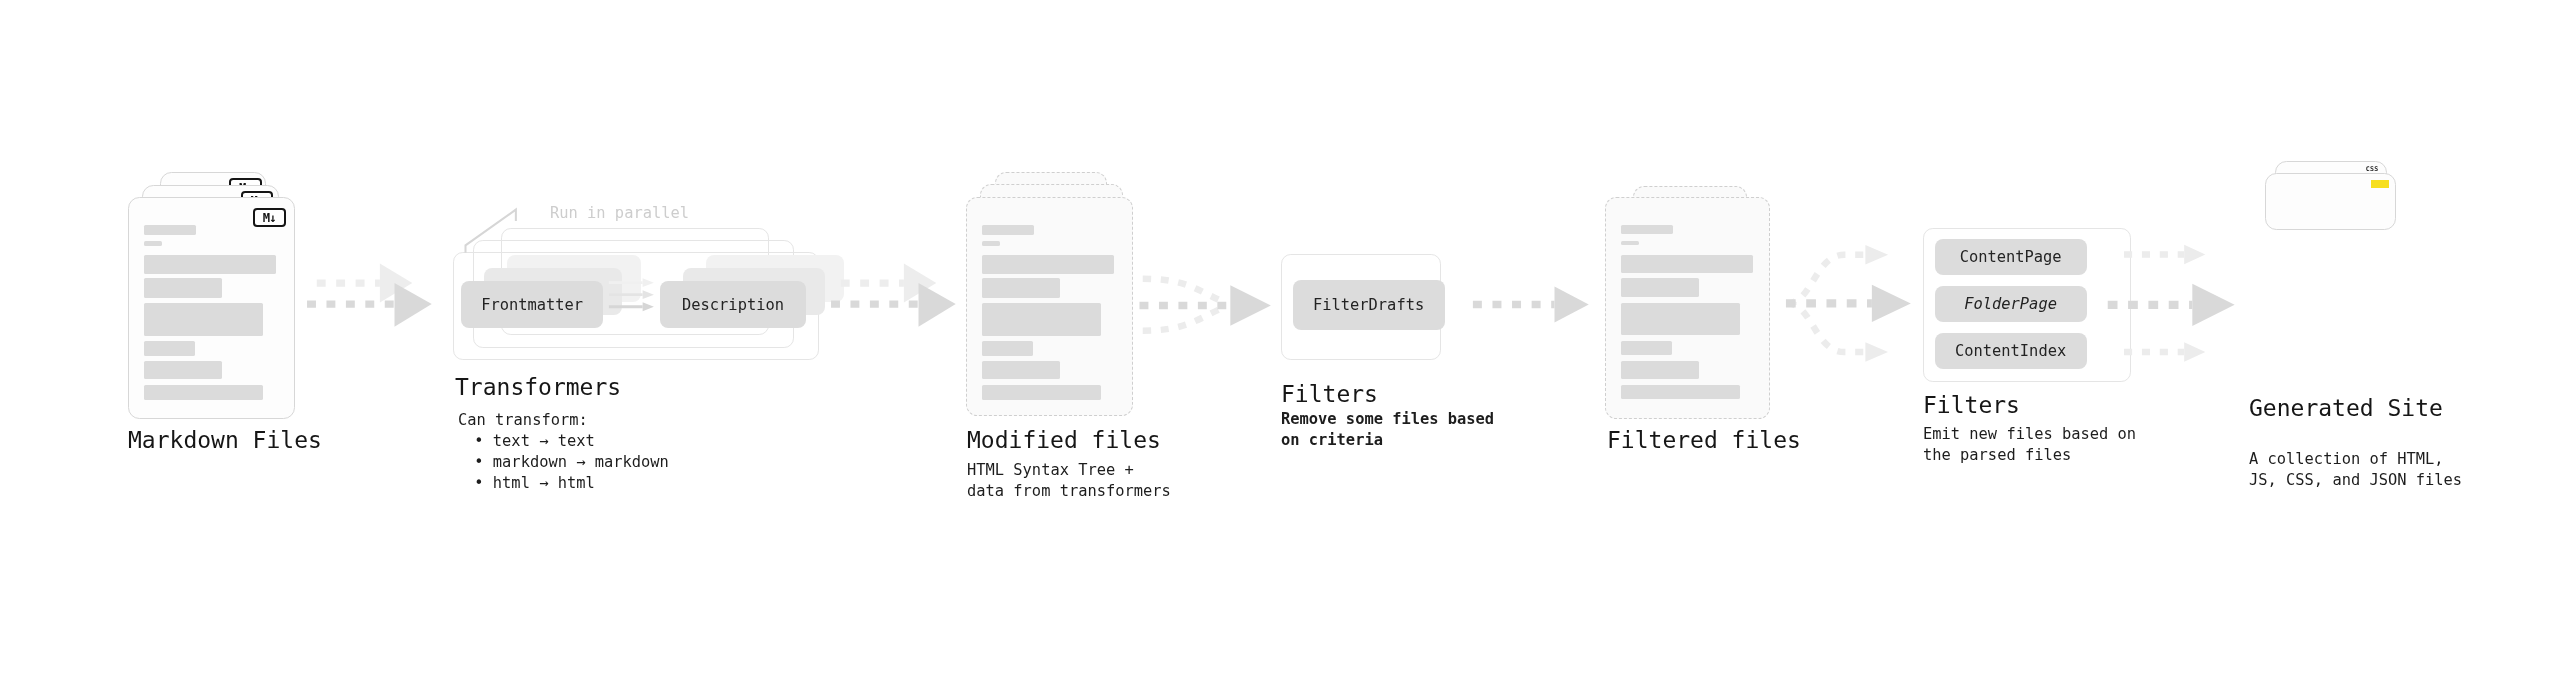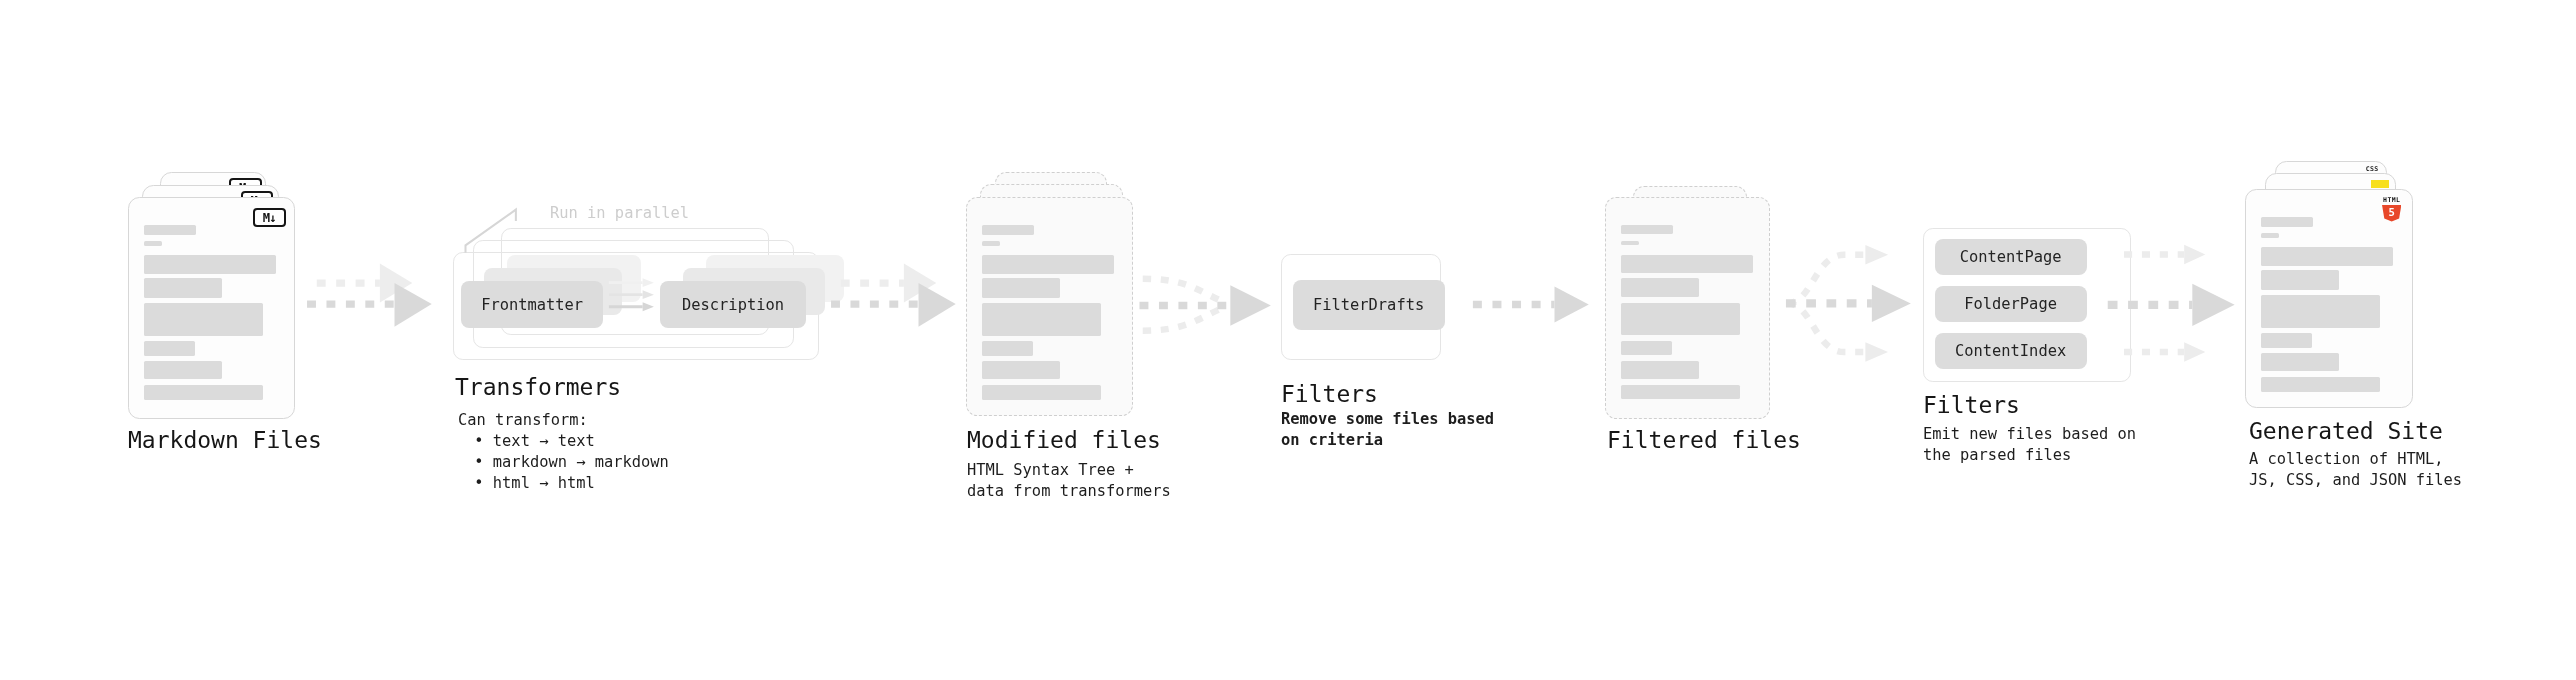--- a/index.html
+++ b/index.html
@@ -177,21 +177,21 @@
   <path d="M 4 72 C 34 72 38 12 74 12 L 100 12" fill="none" stroke="#ececec" stroke-width="8" stroke-dasharray="10 12"></path>
   <polygon points="100,0 100,24 128,12" fill="#ececec"></polygon>
   <path d="M 4 72 C 34 72 38 132 74 132 L 100 132" fill="none" stroke="#ececec" stroke-width="8" stroke-dasharray="10 12"></path>
   <polygon points="100,120 100,144 128,132" fill="#ececec"></polygon>
   <line x1="2" y1="72" x2="108" y2="72" stroke="#d9d9d9" stroke-width="10" stroke-dasharray="12 13"></line>
   <polygon points="108,49 108,95 156,72" fill="#d9d9d9"></polygon>
 </svg>
 
 <div class="obox" style="left:1923px;top:228px;width:208px;height:154px;">
   <div class="chip" style="left:10.6px;top:9.8px;width:152px;height:36px;">ContentPage</div>
-  <div class="chip" style="left:10.6px;top:57px;width:152px;height:36px;">FolderPage</div>
+  <div class="chip" style="left:10.6px;top:57px;width:152px;height:36px;font-style:italic;">FolderPage</div>
   <div class="chip" style="left:10.6px;top:104px;width:152px;height:36px;">ContentIndex</div>
 </div>
 <div class="stage-label" style="left:1923px;top:392px;">Filters</div>
 <div class="stage-desc" style="left:1923px;top:424px;">
   <div>Emit new files based on</div>
   <div>the parsed files</div>
 </div>
 
 <svg class="abs" style="left:2106px;top:243px;" width="132" height="122" viewBox="0 0 162 150">
   <line x1="22" y1="14" x2="96" y2="14" stroke="#ececec" stroke-width="8" stroke-dasharray="10 12"></line>
@@ -205,35 +205,19 @@
 <div class="abs" style="left:2245px;top:161px;width:172px;height:252px;padding-left:22px;">
   <div class="doc" style="left:30px;top:0;width:112px;height:57px;">
     <div class="css-badge" style="right:4.9px;top:4.1px;">
       <div class="t">CSS</div>
       <div class="u"></div>
     </div>
   </div>
   <div class="doc" style="left:19.5px;top:12.2px;width:131px;height:57px;">
     <div class="js-badge" style="right:5.7px;top:5.7px;"></div>
   </div>
-  <div class="doc" style="left:0;top:28px;width:168px;height:219px;">
-    <div class="html5" style="right:9.8px;top:6.5px;">
-      <div class="t">HTML</div>
-      <div class="shield">5</div>
-    </div>
-    <div class="doc-lines">
-        <div class="bar" style="top: 27px; width: 52px; height: 9.8px; background: rgb(219, 219, 219);"></div>
-        <div class="bar" style="top: 43px; width: 18px; height: 4.9px; background: rgb(219, 219, 219);"></div>
-        <div class="bar" style="top: 57px; width: 132px; height: 18.7px; background: rgb(219, 219, 219);"></div>
-        <div class="bar" style="top: 80px; width: 78px; height: 19.5px; background: rgb(219, 219, 219);"></div>
-        <div class="bar" style="top: 105px; width: 119px; height: 32.5px; background: rgb(219, 219, 219);"></div>
-        <div class="bar" style="top: 143px; width: 51px; height: 14.6px; background: rgb(219, 219, 219);"></div>
-        <div class="bar" style="top: 163px; width: 78px; height: 18px; background: rgb(219, 219, 219);"></div>
-        <div class="bar" style="top: 187px; width: 119px; height: 14.6px; background: rgb(219, 219, 219);"></div>
-      </div>
-  </div>
-</div>
-<div class="stage-label" style="left:2249px;top:418px;">Generated Site</div>
+</div>
+<div class="stage-label" style="left:2249px;top:395px;">Generated Site</div>
 <div class="stage-desc" style="left:2249px;top:449px;">
   <div>A collection of HTML,</div>
   <div>JS, CSS, and JSON files</div>
 </div>
 
 
 </body></html>

